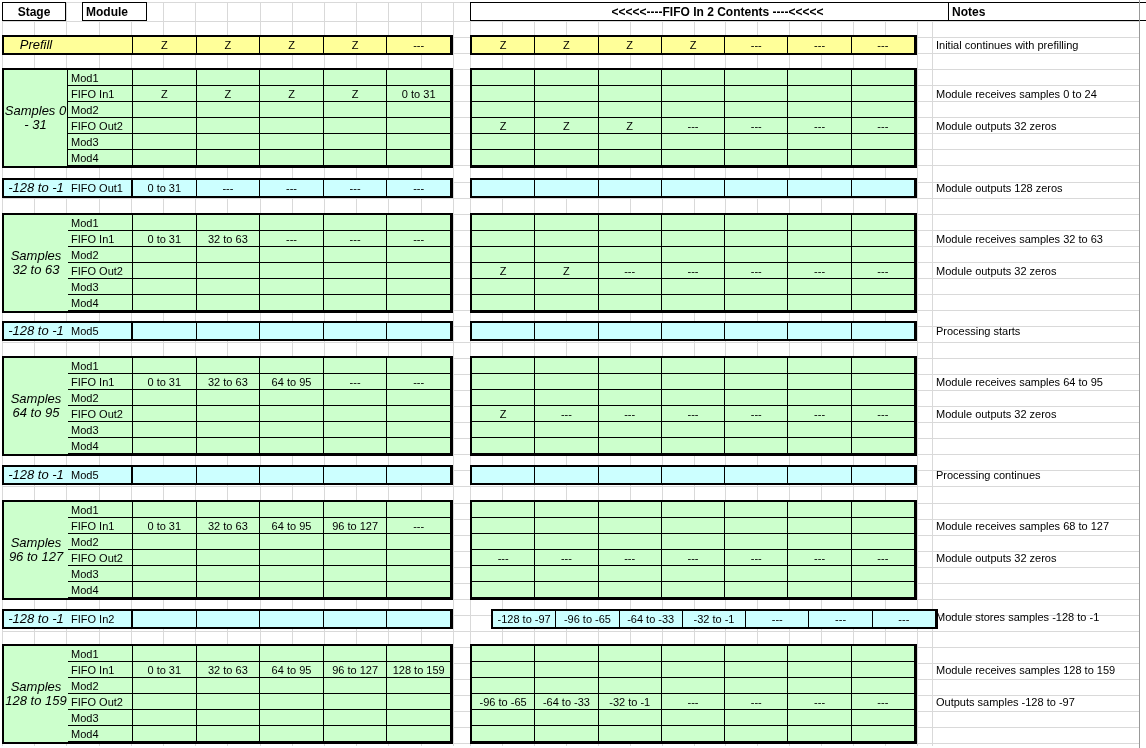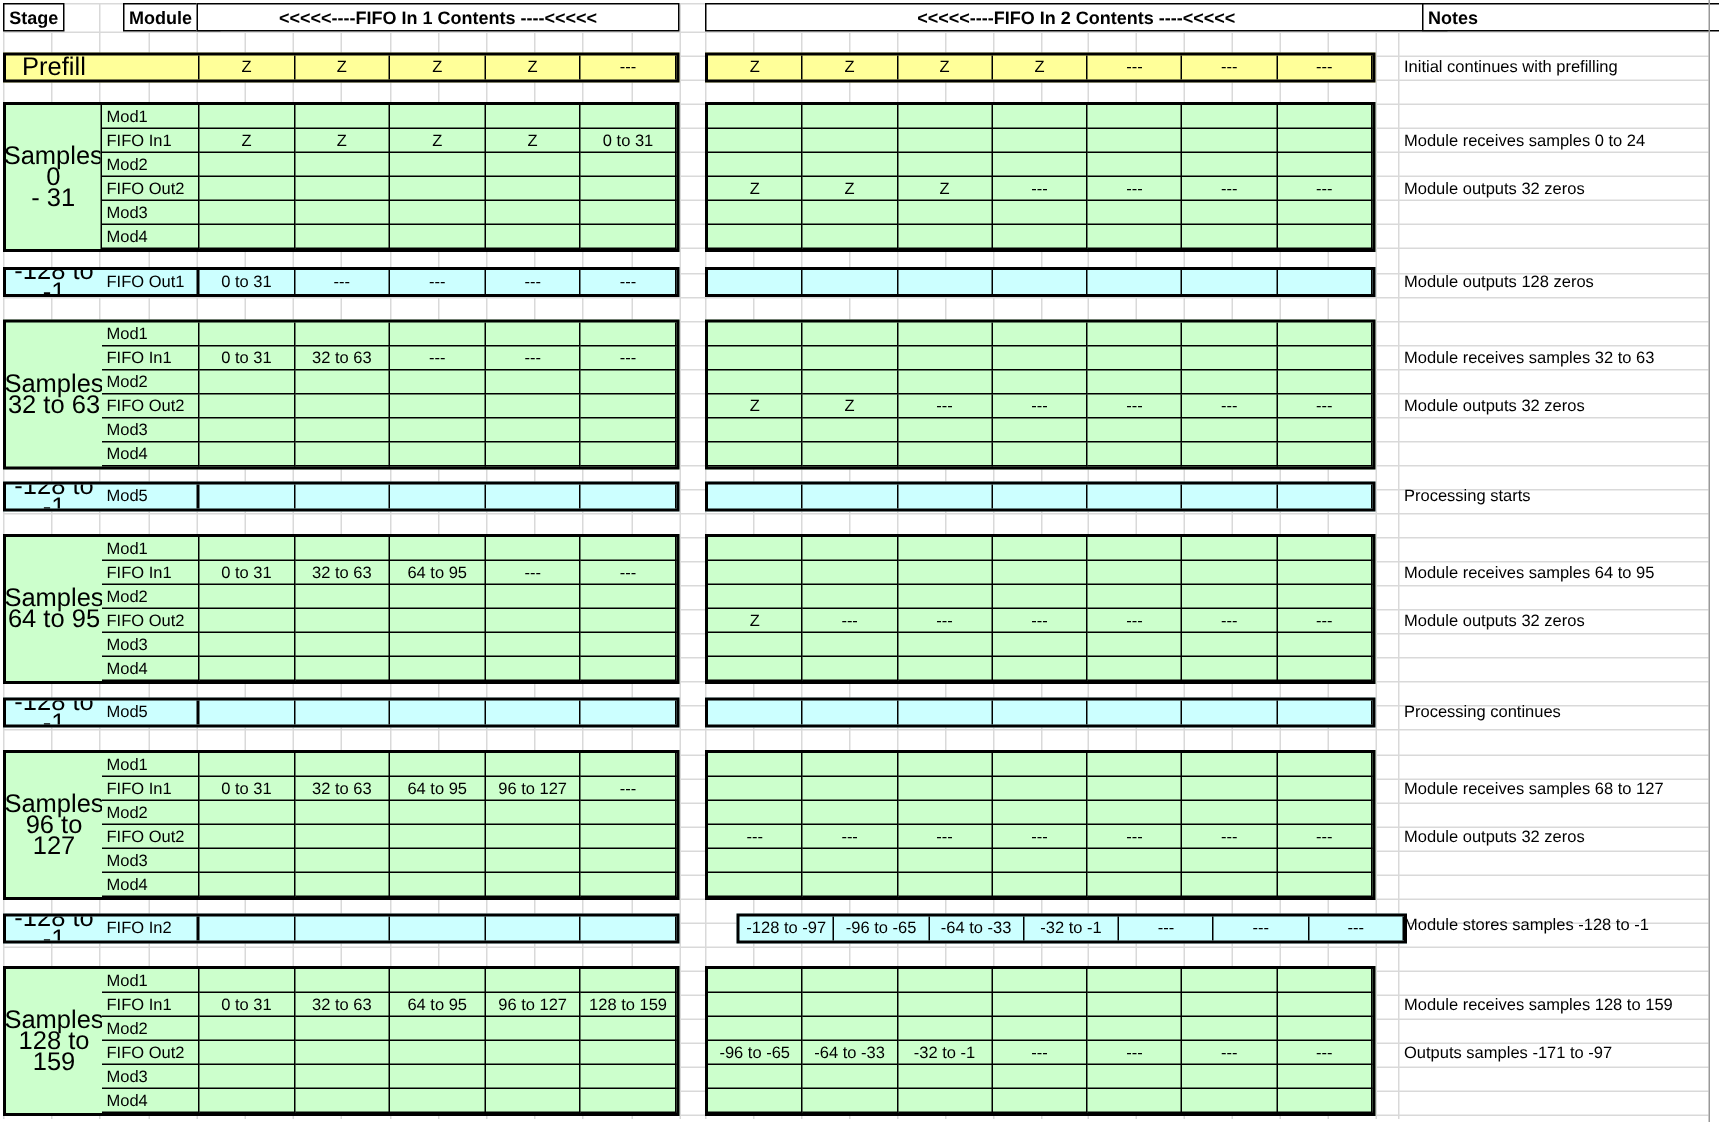--- a/index.html
+++ b/index.html
@@ -33,21 +33,21 @@
 
   .cell {
     box-sizing:border-box; border-right:1px solid var(--c-border,#000); border-bottom:1px solid var(--c-border,#000);
     display:flex; align-items:center; justify-content:center;
     font-size:11px; overflow:hidden; white-space:nowrap;
   }
   .rowstrip .cell { border-bottom:none; }
 
   .stage {
     box-sizing:border-box; grid-column:1; display:flex; align-items:center; justify-content:center;
-    text-align:center; font-size:17px; white-space:pre-line; line-height:14px; overflow:hidden;
+    text-align:center; font-size:13px; white-space:pre-line; line-height:14px; overflow:hidden;font-style:italic;
   }
   .block .stage { grid-row:1/7; }
   .stage.divided { border-right:1px solid var(--c-border,#000); }
 
   .modcell {
     box-sizing:border-box; display:flex; align-items:center; padding-left:3px;
     font-size:11px; white-space:nowrap; overflow:hidden;
     border-right:1px solid var(--c-border,#000);
   }
   .block .modcell { border-bottom:1px solid var(--c-border,#000); }
@@ -136,23 +136,22 @@
       <div class="hline" style="left: 2px; top: 630.9px; width: 1137px; height: 1px;"></div>
       <div class="hline" style="left: 2px; top: 646.95px; width: 1137px; height: 1px;"></div>
       <div class="hline" style="left: 2px; top: 663px; width: 1137px; height: 1px;"></div>
       <div class="hline" style="left: 2px; top: 679.05px; width: 1137px; height: 1px;"></div>
       <div class="hline" style="left: 2px; top: 695.1px; width: 1137px; height: 1px;"></div>
       <div class="hline" style="left: 2px; top: 711.15px; width: 1137px; height: 1px;"></div>
       <div class="hline" style="left: 2px; top: 727.2px; width: 1137px; height: 1px;"></div>
       <div class="hline" style="left: 2px; top: 743.25px; width: 1137px; height: 1px;"></div>
     </div>
 
-  <div class="hcell hcenter" style="left:2px;width:41px;">Stage</div>
+  <div class="hcell hcenter" style="left:2px;width:64px;">Stage</div>
   <div class="hcell hpad" style="left:66px;width:65px;">Module</div>
-  <div class="hcell hcenter" style="left:131px;width:322px;">&lt;&lt;&lt;&lt;&lt;----FIFO In 1 Contents ----&lt;&lt;&lt;&lt;&lt;</div>
   <div class="hcell hcenter" style="left:470px;width:495px;">&lt;&lt;&lt;&lt;&lt;----FIFO In 2 Contents ----&lt;&lt;&lt;&lt;&lt;</div>
   <div class="hcell hpad" style="left:932px;width:207px;">Notes</div>
 
   <div class="strip left rowstrip yellow" id="prefill-left" style="top:35px;">
     <div class="stage">Prefill</div>
     <div class="modcell"></div>
   <div class="cell">Z</div>
       <div class="cell">Z</div>
       <div class="cell">Z</div>
       <div class="cell">Z</div>
@@ -592,21 +591,21 @@
       <div class="cell"></div>
       <div class="cell"></div>
       <div class="cell"></div>
       <div class="cell"></div>
       <div class="cell"></div>
       <div class="cell"></div>
       <div class="cell"></div>
       <div class="cell"></div>
     </div>
     <div class="note" style="top: 662px;">Module receives samples 128 to 159</div>
-    <div class="note" style="top: 694px;">Outputs samples -171 to -97</div>
+    <div class="note" style="top: 694px;">Outputs samples -128 to -97</div>
     <div class="strip left rowstrip cyan" style="top: 178px;">
       <div class="stage">-128 to -1</div>
       <div class="modcell">FIFO Out1</div>
       <div class="cell">0 to 31</div>
       <div class="cell">---</div>
       <div class="cell">---</div>
       <div class="cell">---</div>
       <div class="cell">---</div>
     </div>
     <div class="strip right rowstrip cyan" style="top: 178px;">

